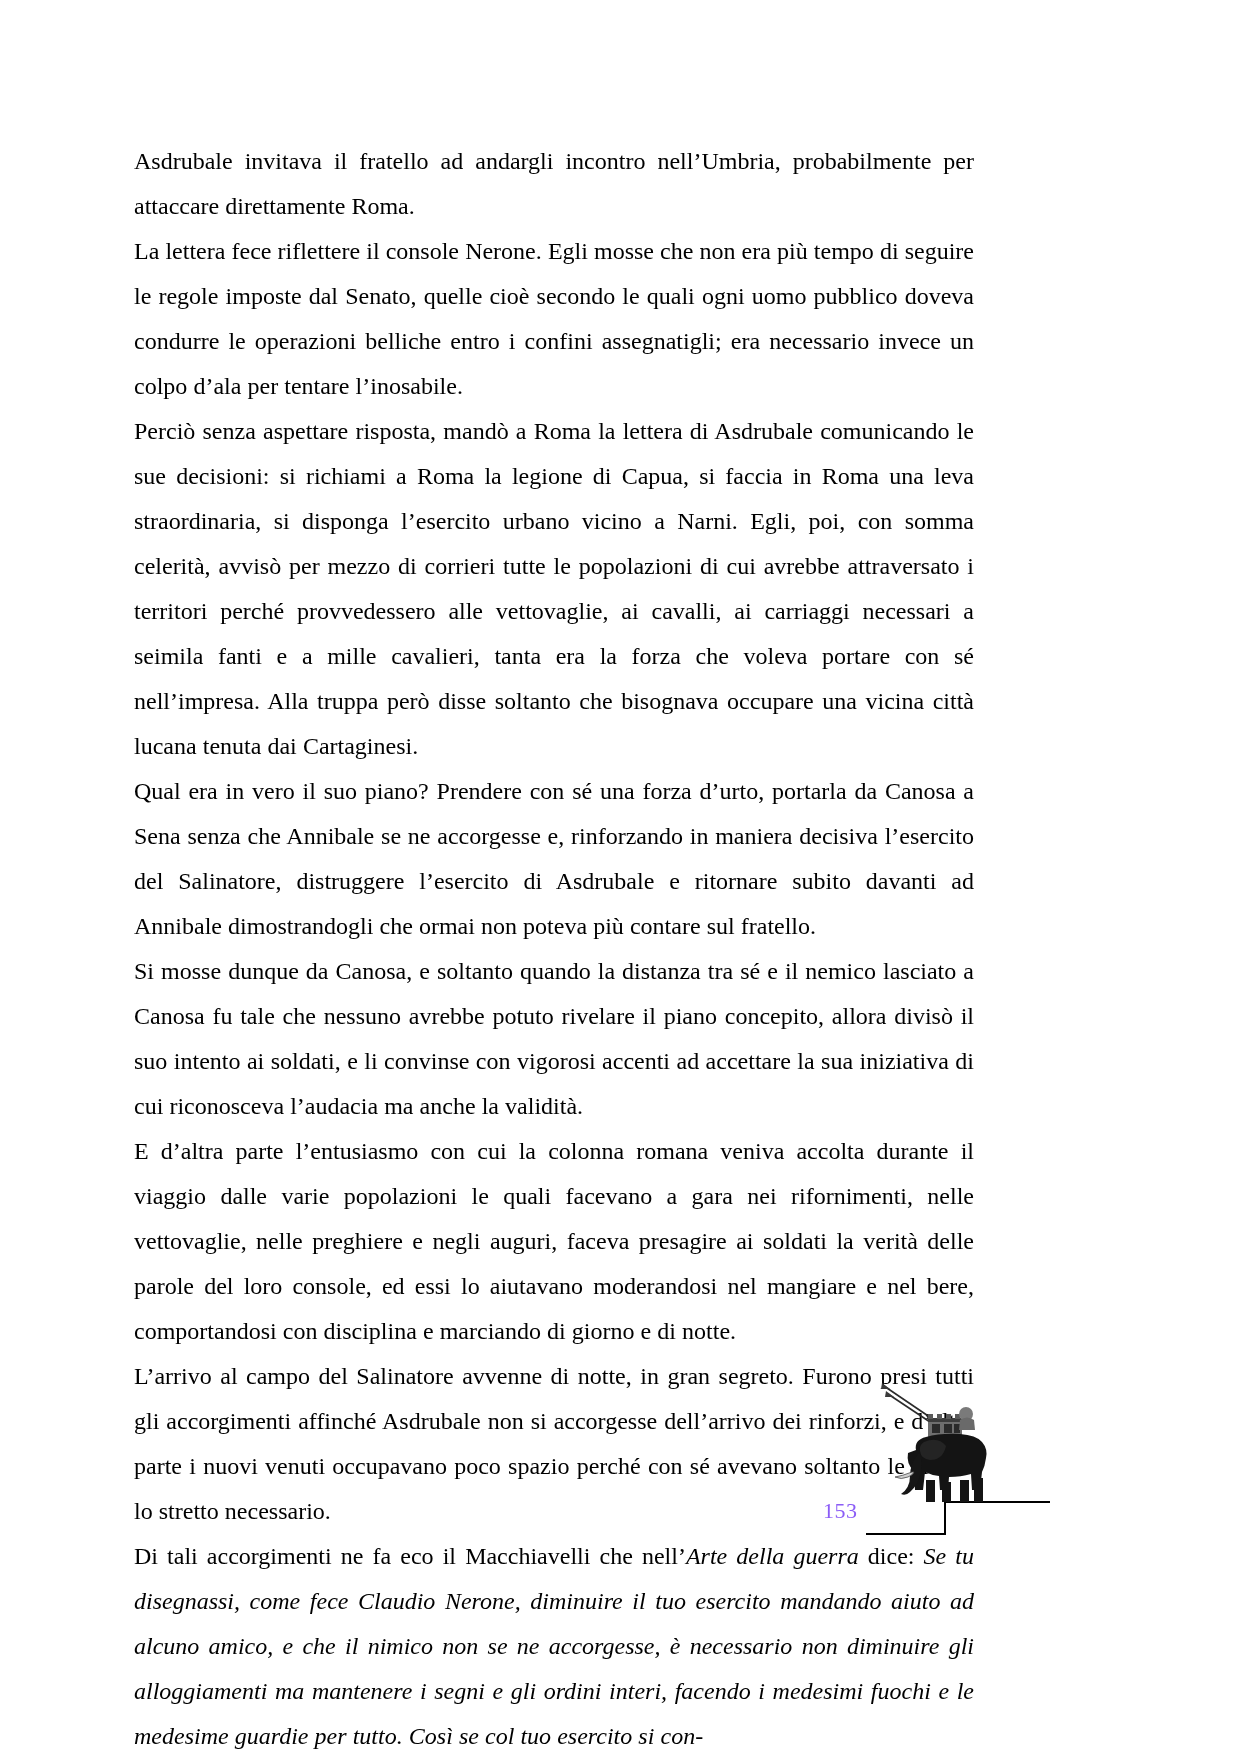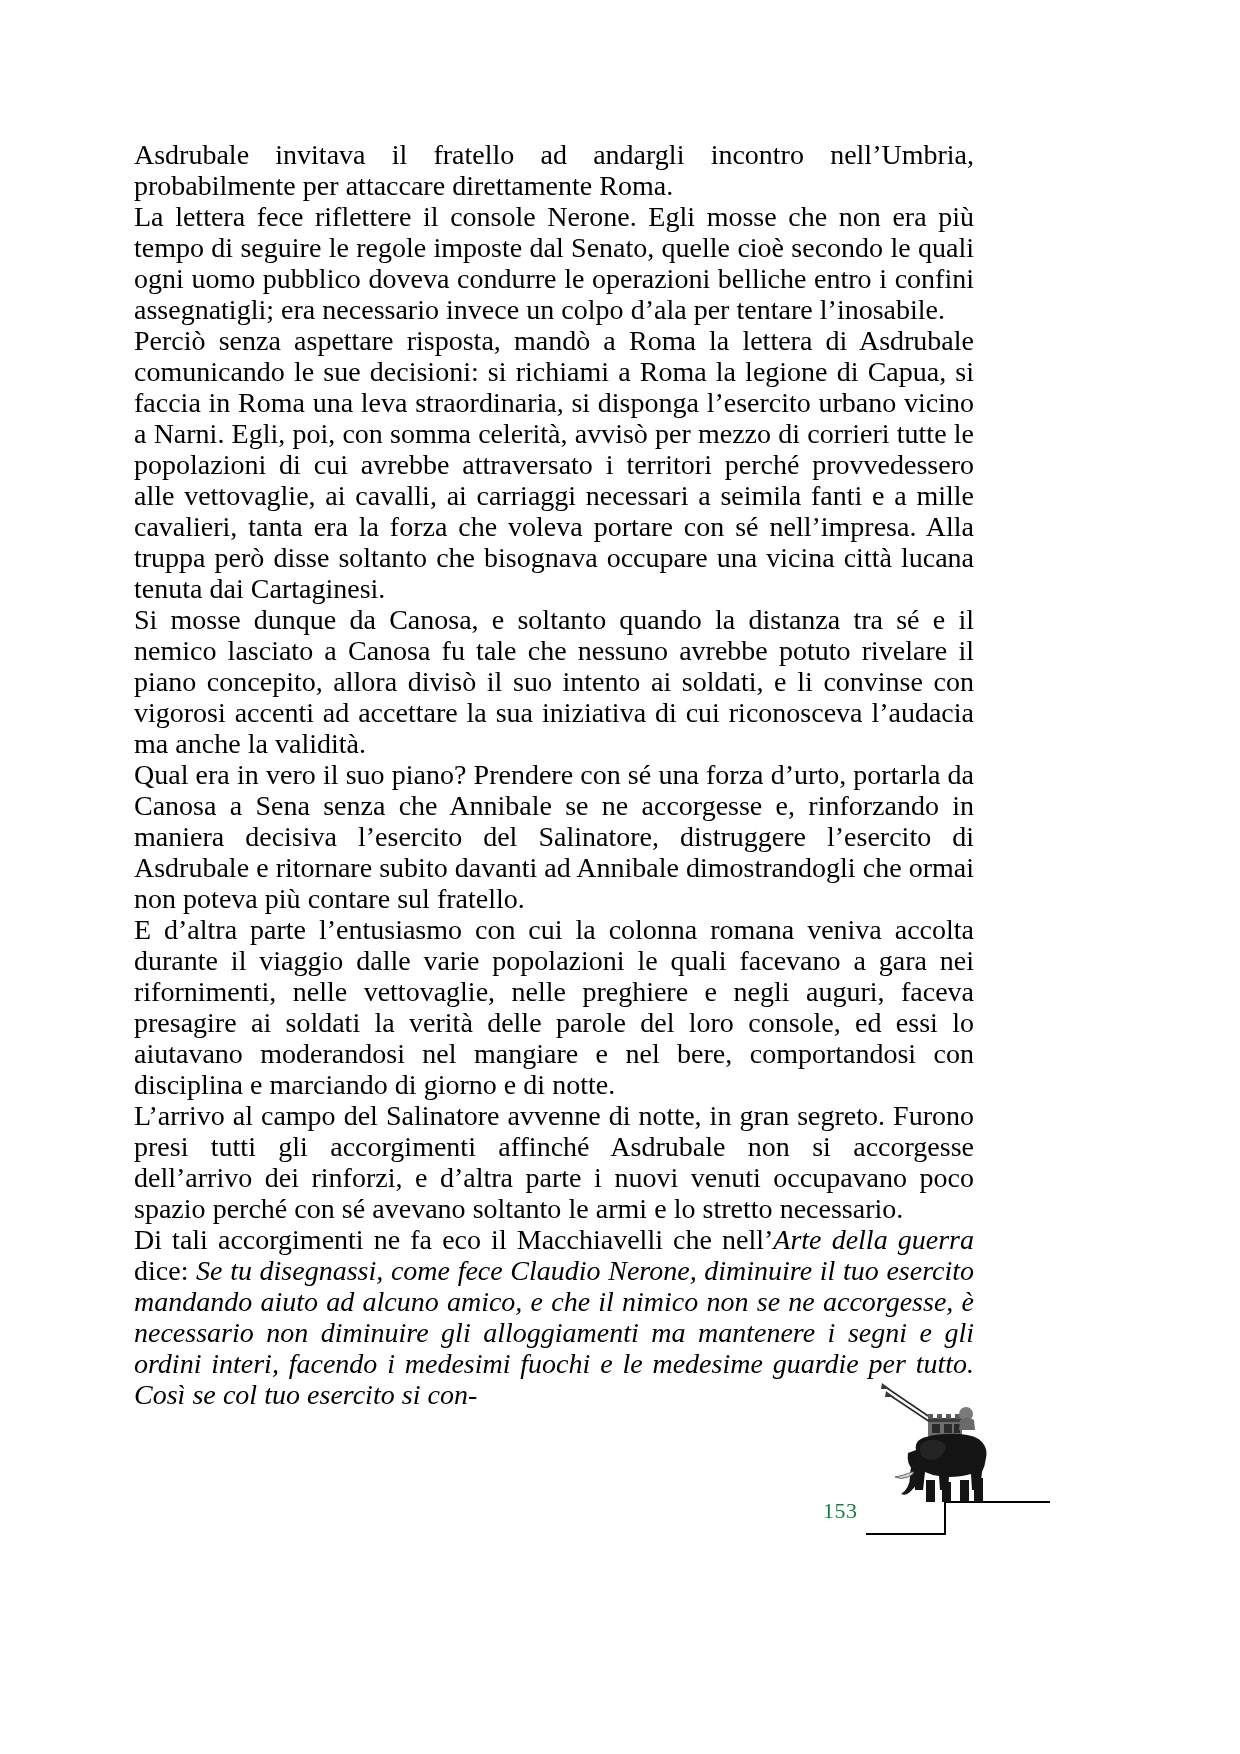--- a/index.html
+++ b/index.html
@@ -18,22 +18,22 @@
     color: #000000;
   }
   .text-column {
     position: absolute;
     left: 134px;
     top: 139px;
     width: 840px;
   }
   .para {
     margin: 0;
-    font-size: 28px;
-    line-height: 31px;
+    font-size: 24px;
+    line-height: 45px;
     text-align: justify;
     text-justify: inter-word;
     -webkit-hyphens: none;
     hyphens: none;
     letter-spacing: 0.0px;
     word-spacing: 0.1px;
   }
   .para .it {
     font-style: italic;
     margin-top: 38px;
@@ -46,21 +46,21 @@
     width: 1240px;
     height: 274px;
   }
   .page-number {
     position: absolute;
     left: 823px;
     top: 1498px;
     font-size: 22px;
     line-height: 26px;
     font-family: "Liberation Serif", "DejaVu Serif", serif;
-    color: #15803d;
+    color: #8b5cf6;
     letter-spacing: 0.5px;
   }
   .footer-rule {
     position: absolute;
     left: 866px;
     top: 1533px;
     width: 80px;
     height: 2px;
     background: #000000;
   }
@@ -95,23 +95,23 @@
 <div class="page">
 
   <div class="text-column">
 
     <p class="para">Asdrubale invitava il fratello ad andargli incontro nell’Umbria, probabilmente per attaccare direttamente Roma.</p>
 
     <p class="para">La lettera fece riflettere il console Nerone. Egli mosse che non era più tempo di seguire le regole imposte dal Senato, quelle cioè secondo le quali ogni uomo pubblico doveva condurre le operazioni belliche entro i confini assegnatigli; era necessario invece un colpo d’ala per tentare l’inosabile.</p>
 
     <p class="para">Perciò senza aspettare risposta, mandò a Roma la lettera di Asdrubale comunicando le sue decisioni: si richiami a Roma la legione di Capua, si faccia in Roma una leva straordinaria, si disponga l’esercito urbano vicino a Narni. Egli, poi, con somma celerità, avvisò per mezzo di corrieri tutte le popolazioni di cui avrebbe attraversato i territori perché provvedessero alle vettovaglie, ai cavalli, ai carriaggi necessari a seimila fanti e a mille cavalieri, tanta era la forza che voleva portare con sé nell’impresa. Alla truppa però disse soltanto che bisognava occupare una vicina città lucana tenuta dai Cartaginesi.</p>
 
+    <p class="para">Qual era in vero il suo piano? Prendere con sé una forza d’urto, portarla da Canosa a Sena senza che Annibale se ne accorgesse e, rinforzando in maniera decisiva l’esercito del Salinatore, distruggere l’esercito di Asdrubale e ritornare subito davanti ad Annibale dimostrandogli che ormai non poteva più contare sul fratello.</p>
+
     <p class="para">Si mosse dunque da Canosa, e soltanto quando la distanza tra sé e il nemico lasciato a Canosa fu tale che nessuno avrebbe potuto rivelare il piano concepito, allora divisò il suo intento ai soldati, e li convinse con vigorosi accenti ad accettare la sua iniziativa di cui riconosceva l’audacia ma anche la validità.</p>
-
-    <p class="para">Qual era in vero il suo piano? Prendere con sé una forza d’urto, portarla da Canosa a Sena senza che Annibale se ne accorgesse e, rinforzando in maniera decisiva l’esercito del Salinatore, distruggere l’esercito di Asdrubale e ritornare subito davanti ad Annibale dimostrandogli che ormai non poteva più contare sul fratello.</p>
 
 
     <p class="para">E d’altra parte l’entusiasmo con cui la colonna romana veniva accolta durante il viaggio dalle varie popolazioni le quali facevano a gara nei rifornimenti, nelle vettovaglie, nelle preghiere e negli auguri, faceva presagire ai soldati la verità delle parole del loro console, ed essi lo aiutavano moderandosi nel mangiare e nel bere, comportandosi con disciplina e marciando di giorno e di notte.</p>
 
     <p class="para">L’arrivo al campo del Salinatore avvenne di notte, in gran segreto. Furono presi tutti gli accorgimenti affinché Asdrubale non si accorgesse dell’arrivo dei rinforzi, e d’altra parte i nuovi venuti occupavano poco spazio perché con sé avevano soltanto le armi e lo stretto necessario.</p>
 
     <p class="para"><span>Di tali accorgimenti ne fa eco il Macchiavelli che nell’</span><span class="it">Arte della guerra</span><span> dice: </span><span class="it">Se tu disegnassi, come fece Claudio Nerone, diminuire il tuo esercito mandando aiuto ad alcuno amico, e che il nimico non se ne accorgesse, è necessario non diminuire gli alloggiamenti ma mantenere i segni e gli ordini interi, facendo i medesimi fuochi e le medesime guardie per tutto. Così se col tuo esercito si con-</span></p>
 
   </div>
 

